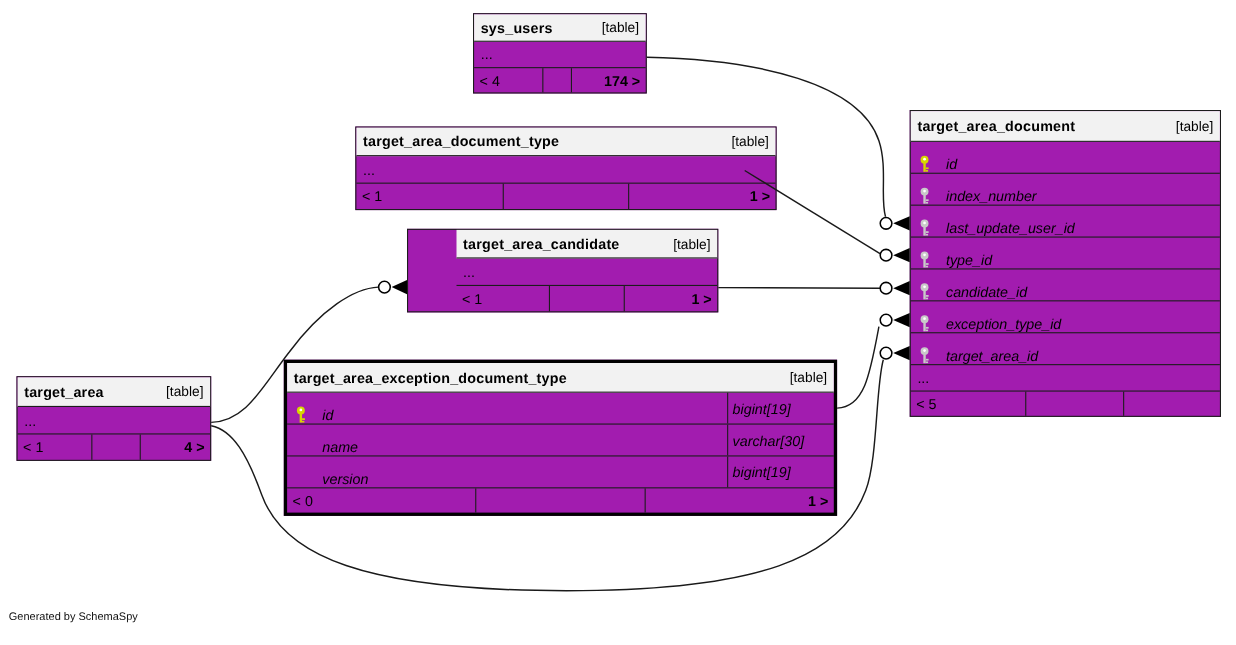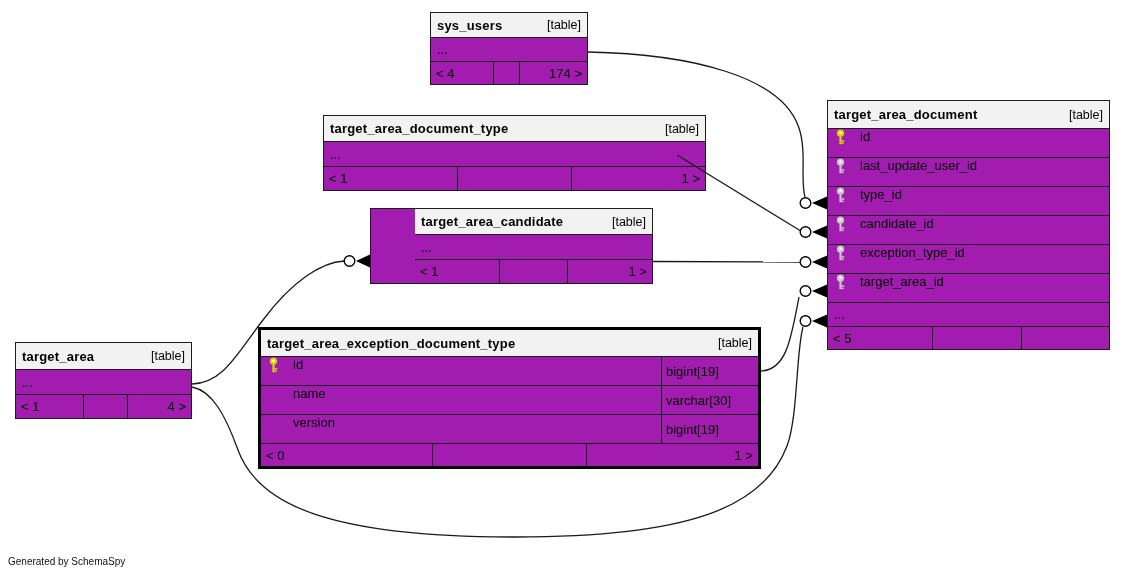--- a/index.html
+++ b/index.html
@@ -34,23 +34,24 @@
     padding: 0 6px;
     background: #f2f2f2;
     border-bottom: 1.4px solid #1c1c1c;
     white-space: nowrap;
   }
   .tbl-name { font-weight: bold; font-size: 13px; letter-spacing: 0.2px; }
   .tbl-badge { font-size: 12.5px; margin-left: 16px; font-weight: normal; }
 
   .col-row {
     height: var(--rh, 29px);
-    display: flex; align-items: flex-start;
+    display: flex; align-items: flex-end;
     border-bottom: 1.2px solid #1c1c1c;
     white-space: nowrap;
+    font-style: italic;
   }
   .key-slot {
     width: 24px; padding-left: 7px;
     display: flex; align-items: center; flex-shrink: 0;
   }
   .col-name { margin-left: 8px; }
   .col-type {
     margin-left: auto; align-self: stretch;
     width: var(--tc, 97px);
     border-left: 1.2px solid #1c1c1c;
@@ -64,21 +65,21 @@
     padding-left: 6px;
     border-bottom: 1.2px solid #1c1c1c;
   }
   .tbl-footer {
     height: var(--fh, 23px);
     display: grid;
     align-items: center;
   }
   .tbl-footer .fcell { height: 100%; display: flex; align-items: center; padding: 0 5px; }
   .tbl-footer .fcell.mid { border-left: 1.2px solid #1c1c1c; border-right: 1.2px solid #1c1c1c; }
-  .tbl-footer .fcell.right { justify-content: flex-end; }
+  .tbl-footer .fcell.right { justify-content: flex-end; font-weight: bold; }
 
   #credit {
     position: absolute; left: 8px; top: 556px;
     font-size: 10px; color: #111;
   }
 </style>
 </head>
 <body>
 
 <svg id="rel-layer">
@@ -235,20 +236,32 @@
     <div class="col-row">
       <span class="key-slot">
         <svg width="11" height="16" viewBox="0 0 11 16" aria-hidden="true">
           <circle cx="5.5" cy="4.2" r="3.6" fill="#c9c9c9"></circle>
           <circle cx="5.5" cy="3.7" r="1.25" fill="#ffffff"></circle>
           <rect x="4.4" y="7.2" width="2.2" height="8" fill="#c9c9c9"></rect>
           <rect x="6.6" y="11.2" width="2.6" height="1.6" fill="#c9c9c9"></rect>
           <rect x="6.6" y="13.6" width="2.1" height="1.5" fill="#c9c9c9"></rect>
         </svg>
       </span>
+      <span class="col-name">index_number</span>
+    </div>
+    <div class="col-row">
+      <span class="key-slot">
+        <svg width="11" height="16" viewBox="0 0 11 16" aria-hidden="true">
+          <circle cx="5.5" cy="4.2" r="3.6" fill="#c9c9c9"></circle>
+          <circle cx="5.5" cy="3.7" r="1.25" fill="#ffffff"></circle>
+          <rect x="4.4" y="7.2" width="2.2" height="8" fill="#c9c9c9"></rect>
+          <rect x="6.6" y="11.2" width="2.6" height="1.6" fill="#c9c9c9"></rect>
+          <rect x="6.6" y="13.6" width="2.1" height="1.5" fill="#c9c9c9"></rect>
+        </svg>
+      </span>
       <span class="col-name">last_update_user_id</span>
     </div>
     <div class="col-row">
       <span class="key-slot">
         <svg width="11" height="16" viewBox="0 0 11 16" aria-hidden="true">
           <circle cx="5.5" cy="4.2" r="3.6" fill="#c9c9c9"></circle>
           <circle cx="5.5" cy="3.7" r="1.25" fill="#ffffff"></circle>
           <rect x="4.4" y="7.2" width="2.2" height="8" fill="#c9c9c9"></rect>
           <rect x="6.6" y="11.2" width="2.6" height="1.6" fill="#c9c9c9"></rect>
           <rect x="6.6" y="13.6" width="2.1" height="1.5" fill="#c9c9c9"></rect>

